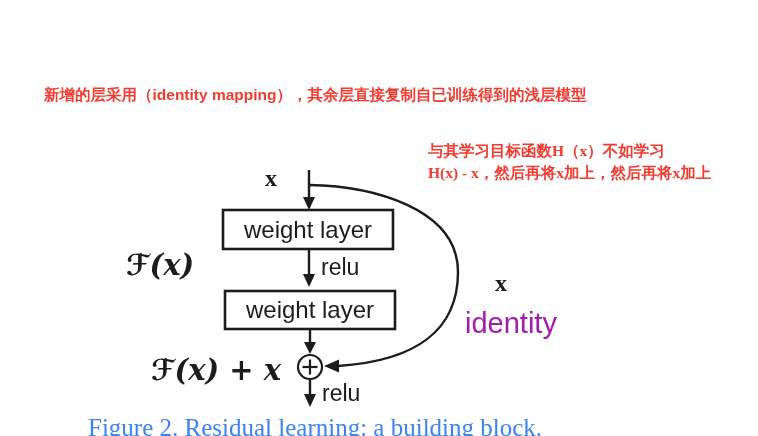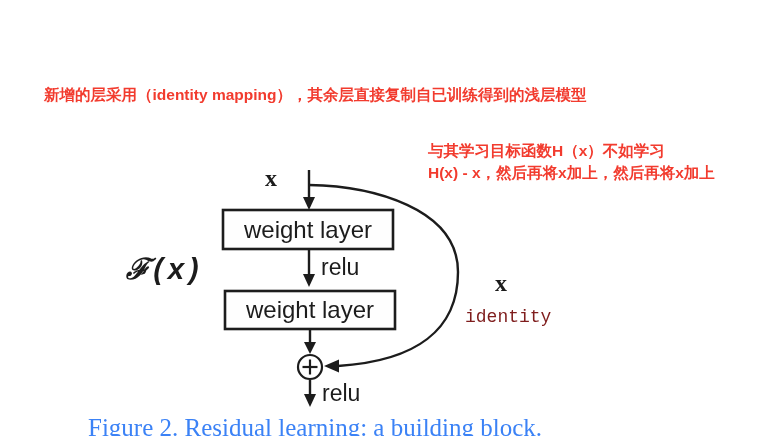--- a/index.html
+++ b/index.html
@@ -5,31 +5,31 @@
   html,body{margin:0;padding:0;background:#fff;}
   .page{
     position:relative;width:758px;height:436px;background:#ffffff;
     font-family:"Liberation Sans",sans-serif;overflow:hidden;margin-top:24px;
   }
   .abs{position:absolute;}
   .red-note{
     color:#f23b2e;font-size:15.5px;font-weight:bold;
     font-family:"Liberation Sans",sans-serif;white-space:nowrap;
   }
-  .side-note{line-height:21.5px;}
+  .side-note{line-height:21.5px;font-family:Liberation Serif, serif;}
   .math-label{
     font-family:"DejaVu Serif","DejaVu Sans",serif;
     font-style:italic;font-weight:bold;color:#1c1c1c;white-space:nowrap;
   }
   .x-label{
     font-family:"Liberation Serif",serif;font-weight:bold;color:#1c1c1c;
     font-size:24px;
   }
   .identity-label{
-    font-family:Liberation Mono, monospace;color:#7f1d1d;font-size:18px;
+    font-family:Liberation Sans, sans-serif;color:#a21caf;font-size:29px;
   }
   .caption{
     font-family:"Liberation Serif",serif;color:#3b82f6;font-size:25px;
     white-space:nowrap;
   }
   svg text{
     font-family:"Liberation Sans",sans-serif;fill:#1c1c1c;
   }
 </style>
 </head>
@@ -69,22 +69,23 @@
     <line x1="302.5" y1="343" x2="317.5" y2="343" stroke="#1c1c1c" stroke-width="2.2"></line>
     <line x1="310" y1="335.5" x2="310" y2="350.5" stroke="#1c1c1c" stroke-width="2.2"></line>
 
     <line x1="310" y1="356" x2="310" y2="374" stroke="#1c1c1c" stroke-width="2.4"></line>
     <polygon points="310,383 304,370 316,370" fill="#1c1c1c"></polygon>
     <text x="322" y="377" font-size="23">relu</text>
   </svg>
 
   <div class="abs x-label" style="left:265px;top:141px;">x</div>
 
-  <div class="abs math-label" style="left:126px;top:224px;font-size:29px;font-family:Liberation Mono, monospace;">ℱ(x)</div>
+  <div class="abs math-label" style="left:126px;top:224px;font-size:29px;">ℱ(x)</div>
 
+  <div class="abs math-label" style="left:151px;top:329px;font-size:29px;">ℱ(x) + x</div>
 
   <div class="abs x-label" style="left:495px;top:246px;">x</div>
 
   <div class="abs identity-label" style="left:465px;top:283px;">identity</div>
 
   <div class="abs caption" style="left:88px;top:390px;">Figure 2. Residual learning: a building block.</div>
 
 </div>
 
 </body></html>

